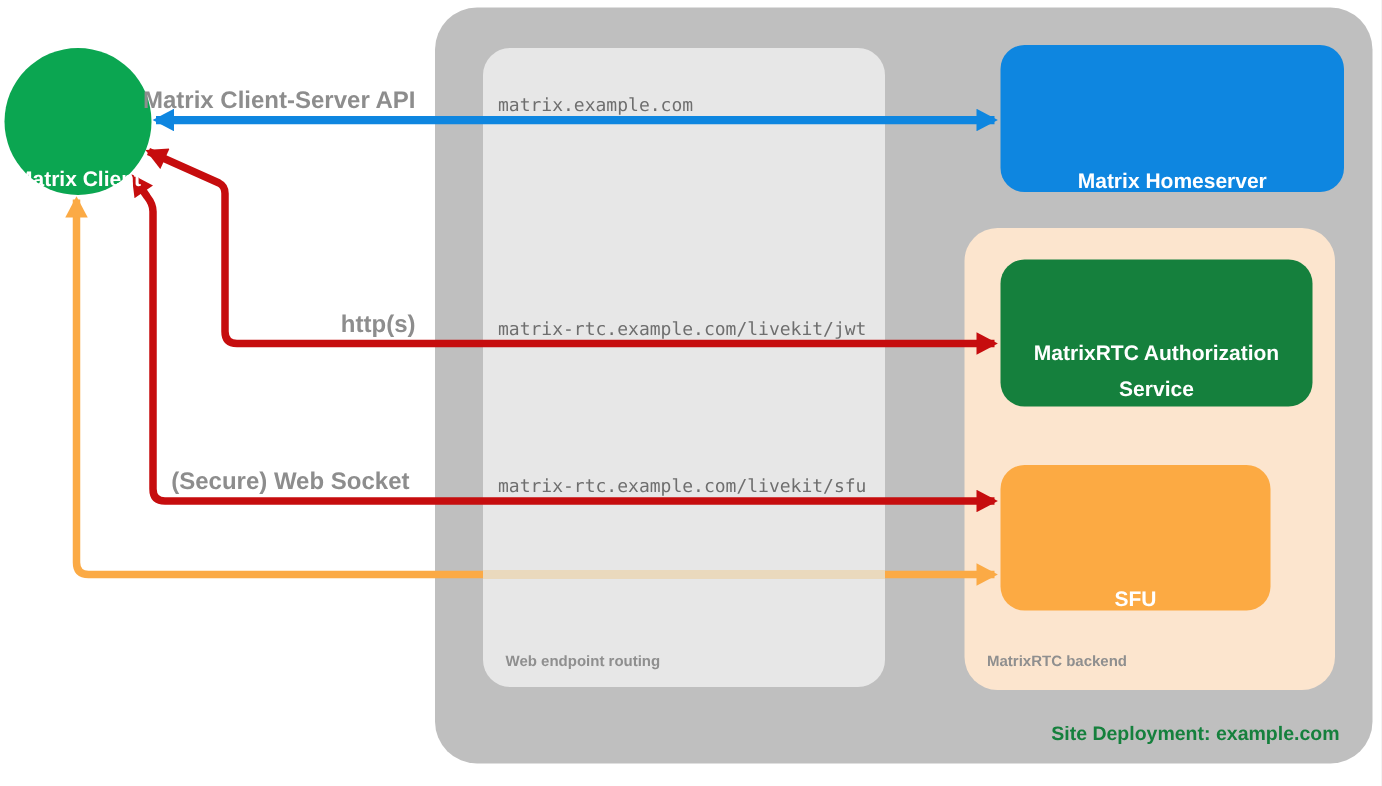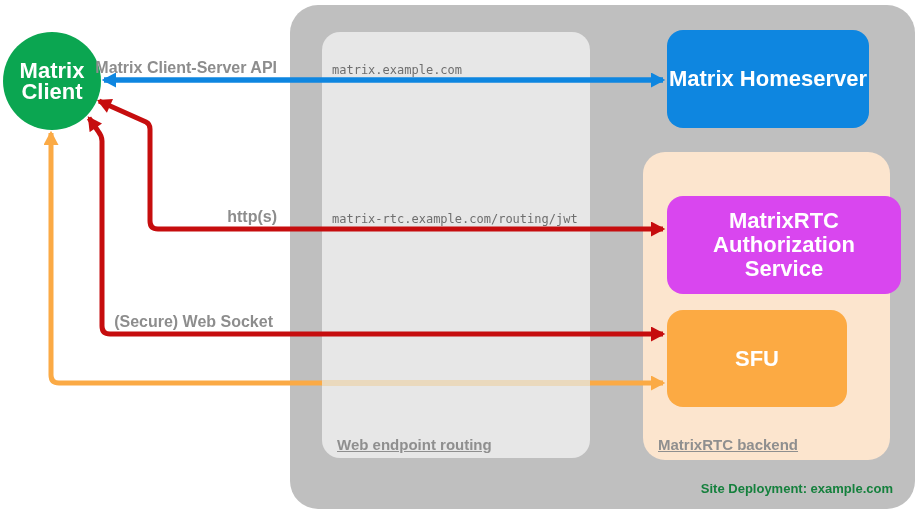--- a/index.html
+++ b/index.html
@@ -5,39 +5,39 @@
   html,body{margin:0;padding:0;background:#ffffff;}
   #canvas{
     position:relative;width:921px;height:524px;background:#ffffff;overflow:hidden;
     font-family:"Liberation Sans",sans-serif;
   }
   .panel{position:absolute;}
   #site-panel{left:290px;top:5px;width:625px;height:504px;background:#bfbfbf;border-radius:28px;}
   #routing-panel{left:322px;top:32px;width:268px;height:426px;background:#e7e7e7;border-radius:18px;}
   #backend-panel{left:643px;top:152px;width:247px;height:308px;background:#fce5ce;border-radius:22px;}
   .node{
-    position:absolute;display:flex;align-items:center;justify-content:center;
-    color:#ffffff;font-weight:bold;font-size:22px;text-align:center;border-radius:16px;
+    position:absolute;display:flex;align-items:flex-end;justify-content:center;
+    color:#ffffff;font-weight:bold;font-size:14px;text-align:center;border-radius:16px;
   }
   #client-node{
     left:3px;top:32px;width:98px;height:98px;border-radius:50%;
     background:#0ba651;line-height:21px;padding:0 6px;box-sizing:border-box;
   }
-  #homeserver-node{left:667px;top:30px;width:202px;height:98px;background:#0e86e0;}
-  #auth-node{left:667px;top:196px;width:234px;height:98px;background:#d946ef;line-height:24px;padding:0 16px;box-sizing:border-box;}
+  #homeserver-node{left:667px;top:30px;width:229px;height:98px;background:#0e86e0;}
+  #auth-node{left:667px;top:173px;width:208px;height:98px;background:#15803d;line-height:24px;padding:0 16px;box-sizing:border-box;}
   #sfu-node{left:667px;top:310px;width:180px;height:97px;background:#fcaa43;}
   .arrow-label{
     position:absolute;font-size:16px;font-weight:bold;color:#8d8d8d;white-space:nowrap;line-height:1;
   }
   .endpoint-label{
     position:absolute;font-family:"DejaVu Sans Mono",monospace;font-size:12px;color:#6e6e6e;
     white-space:nowrap;line-height:1;
   }
   .panel-label{
-    position:absolute;font-size:15px;font-weight:bold;color:#8f8f8f;white-space:nowrap;line-height:1;text-decoration:underline;
+    position:absolute;font-size:10px;font-weight:bold;color:#8f8f8f;white-space:nowrap;line-height:1;
   }
   #site-title{
     position:absolute;right:28px;top:482px;font-size:13px;font-weight:bold;color:#15803d;
     white-space:nowrap;line-height:1;
   }
   #wires{position:absolute;left:0;top:0;width:921px;height:524px;pointer-events:none;}
 </style>
 </head>
 <body>
 
@@ -82,19 +82,20 @@
 
   <div class="node" id="client-node">
     <span>Matrix Client</span>
   </div>
 
   <div class="arrow-label" style="right:644px;top:60px">Matrix Client-Server API</div>
   <div class="arrow-label" style="right:644px;top:209px">http(s)</div>
   <div class="arrow-label" style="right:648px;top:314px">(Secure) Web Socket</div>
 
   <div class="endpoint-label" style="left:332px;top:64px">matrix.example.com</div>
-  <div class="endpoint-label" style="left:332px;top:213px">matrix-rtc.example.com/routing/jwt</div>
+  <div class="endpoint-label" style="left:332px;top:213px">matrix-rtc.example.com/livekit/jwt</div>
+  <div class="endpoint-label" style="left:332px;top:318px">matrix-rtc.example.com/livekit/sfu</div>
 
   <div class="panel-label" style="left:337px;top:437px">Web endpoint routing</div>
   <div class="panel-label" style="left:658px;top:437px">MatrixRTC backend</div>
   <div id="site-title">Site Deployment: example.com</div>
 
 </div>
 
 </body></html>

